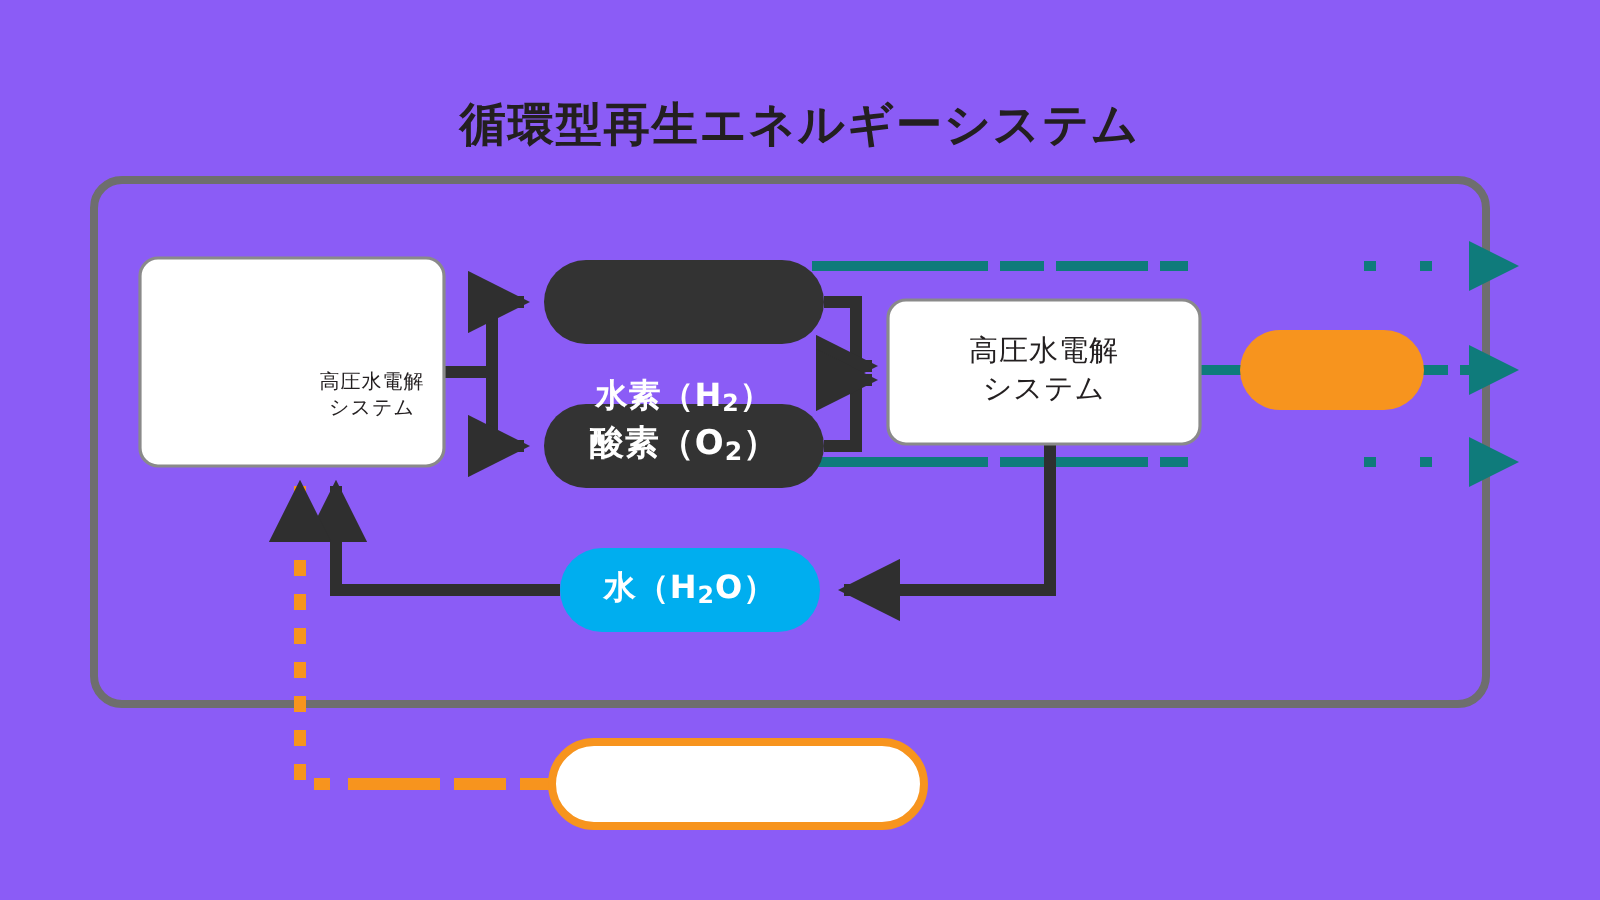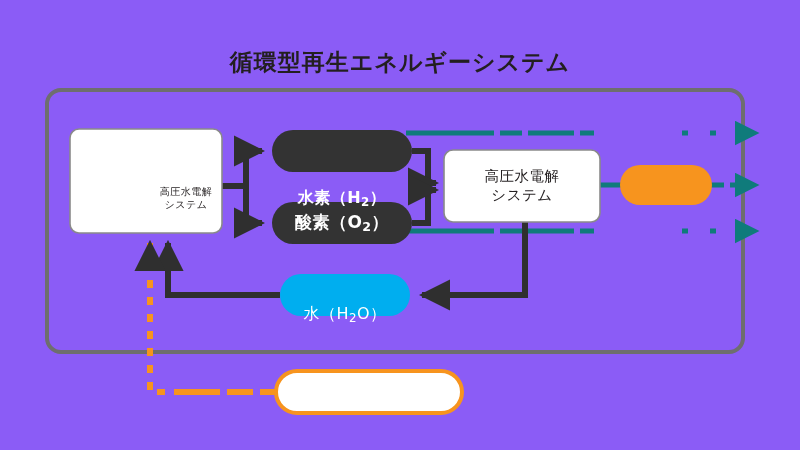--- a/index.html
+++ b/index.html
@@ -61,21 +61,21 @@
   .lbl-fuelcell {
     left: 444px; top: 150px; width: 156px; height: 72px;
     font-size: 14.5px; color: #231f20; letter-spacing: 0.5px;
   }
   .lbl-electricity {
     left: 620px; top: 165px; width: 92px; height: 40px;
     font-size: 16px; font-weight: 700; color: #ffffff; letter-spacing: 1px;
   }
   .lbl-water {
     left: 280px; top: 274px; width: 130px; height: 42px;
-    font-size: 16px; font-weight: 400; color: #ffffff; letter-spacing: 0.5px; margin-top: 20px;
+    font-size: 16px; font-weight: 700; color: #ffffff; letter-spacing: 0.5px;
   }
   .lbl-solar {
     left: 276px; top: 371px; width: 186px; height: 42px;
     font-size: 16px; color: #231f20; letter-spacing: 0.5px;
   }
   .sub { font-size: 0.74em; vertical-align: -0.22em; }
 </style>
 </head>
 <body>
 

